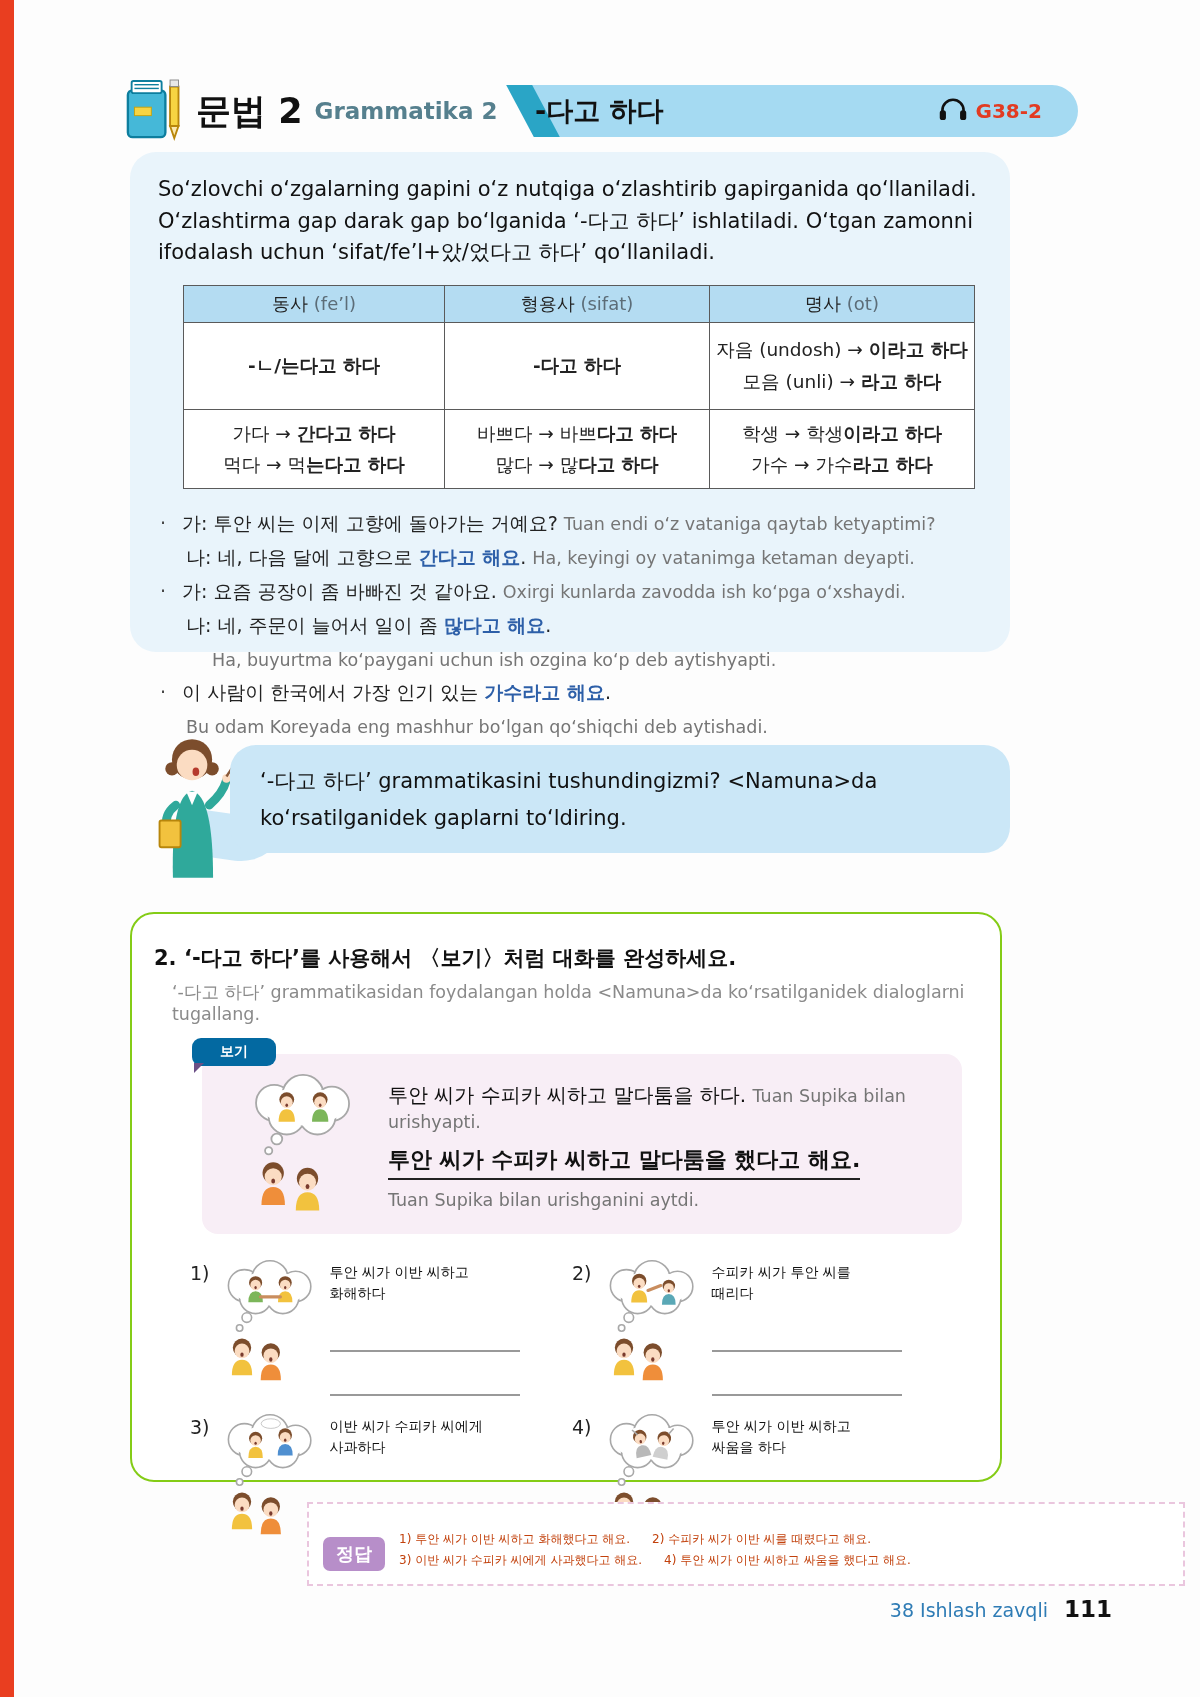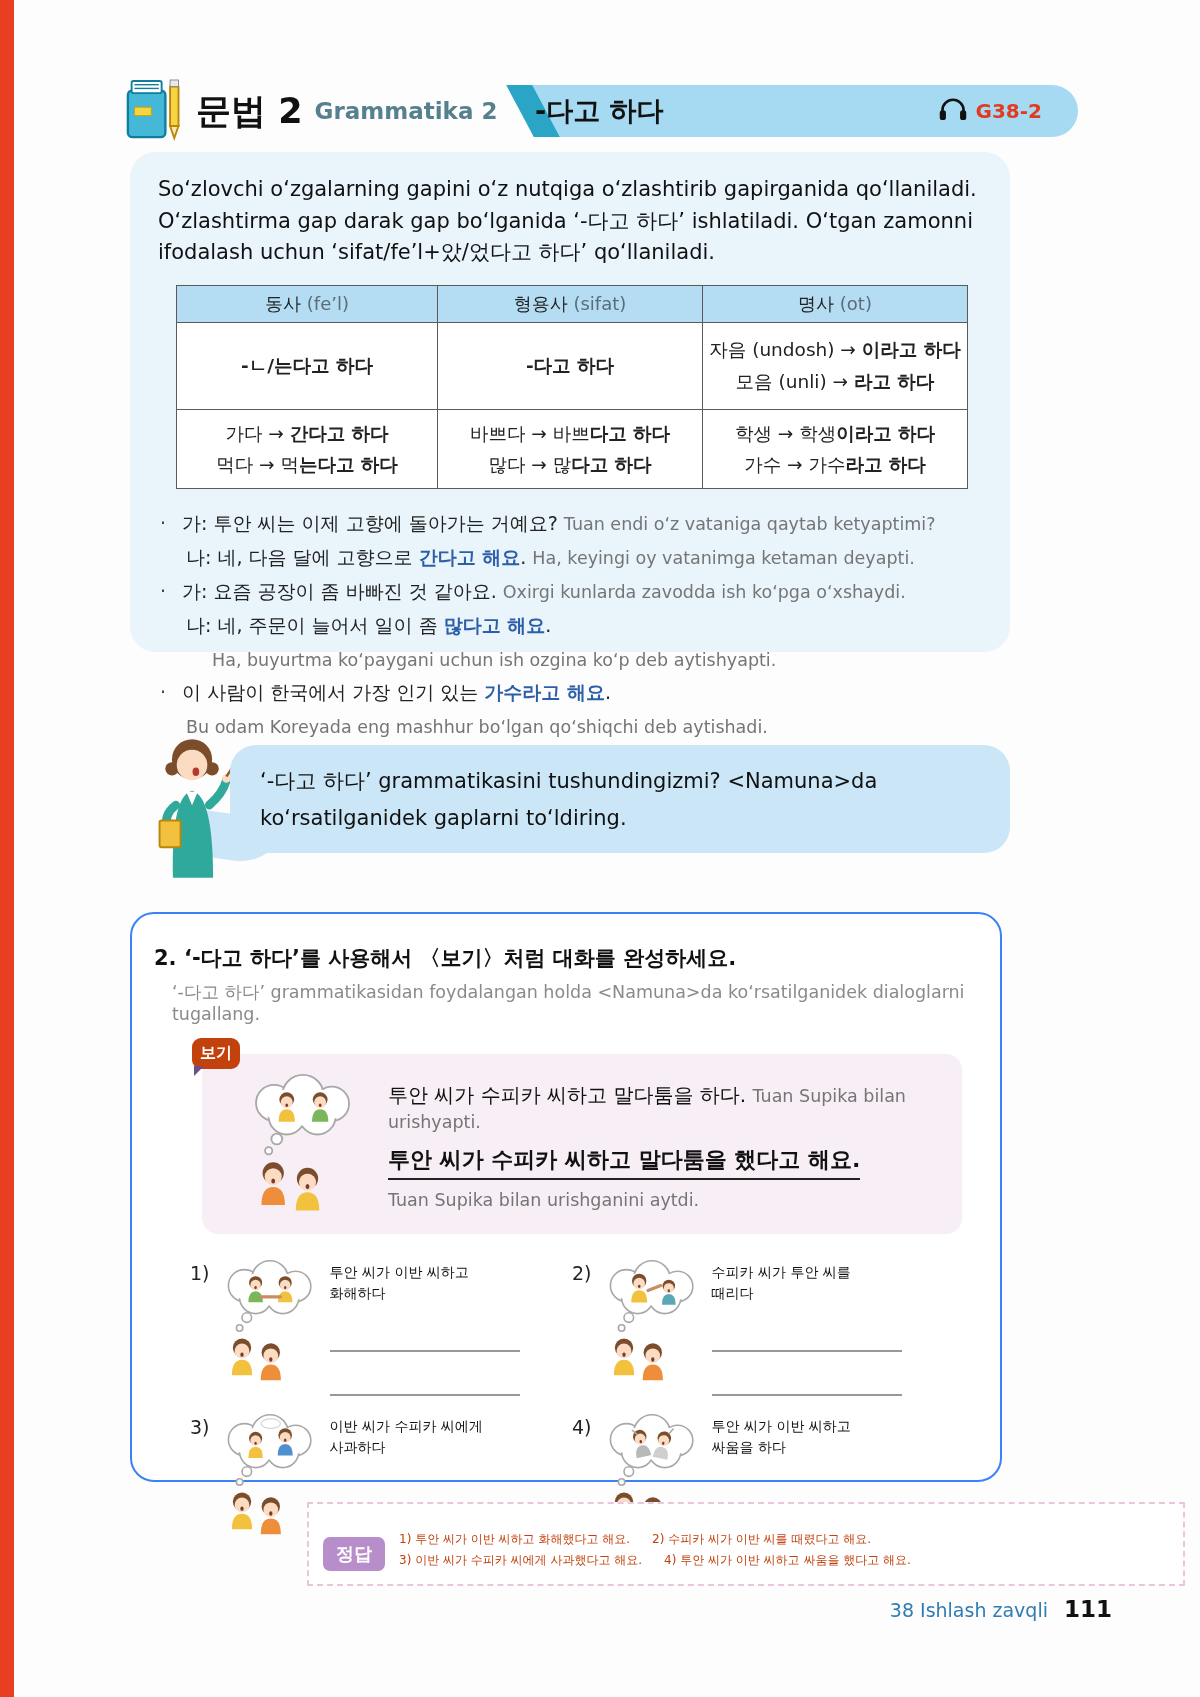--- a/index.html
+++ b/index.html
@@ -20,21 +20,21 @@
   .hdr-sub{font-size:23px;font-weight:bold;color:#56808e;}
   .hdr-gp{position:absolute;left:415px;top:0;height:100%;display:flex;align-items:center;font-size:27px;font-weight:bold;color:#111;}
   .hdr-audio{position:absolute;right:36px;top:0;height:100%;display:flex;align-items:center;gap:8px;cursor:pointer;}
   .hdr-audio-code{font-size:20px;font-weight:bold;color:#e23b22;}
   .book-icon{position:absolute;left:6px;top:-10px;}
 
   
   .intro{position:absolute;left:130px;top:152px;width:880px;height:500px;background:#e9f4fb;border-radius:26px;
     box-sizing:border-box;padding:22px 28px;}
   .intro-par{font-size:21px;line-height:1.5;color:#111;}
-  table.conj{border-collapse:collapse;margin:16px 0 0 18px;width:792px;}
+  table.conj{border-collapse:collapse;margin:16px 0 0 25px;width:792px;}
   table.conj th,table.conj td{border:1px solid #5a5a5a;text-align:center;vertical-align:middle;}
   table.conj th{background:#b4dcf2;font-weight:normal;font-size:18px;height:34px;color:#222;}
   table.conj th .sub{color:#5c6d78;}
   table.conj td{background:#fff;font-size:18.5px;line-height:1.7;padding:8px 4px;color:#222;}
   .td-b{font-weight:bold;}
   .row1 td{height:70px;}
   .row2 td{height:56px;}
 
   .examples{margin:18px 0 0 2px;}
   .ex-line{font-size:19px;line-height:1.78;color:#222;}
@@ -46,28 +46,28 @@
 
   
   .teacher{position:absolute;left:150px;top:736px;}
   .bubble{position:absolute;left:230px;top:745px;width:780px;height:108px;background:#cbe7f7;border-radius:26px;
     box-sizing:border-box;padding:18px 30px;font-size:21px;line-height:1.75;color:#111;}
   .bubble::before{content:"";position:absolute;left:-36px;bottom:-8px;width:90px;height:46px;background:#cbe7f7;
     border-radius:0 0 90px 14px;transform:rotate(8deg);z-index:-1;}
 
   
   .exercise{position:absolute;left:130px;top:912px;width:872px;height:570px;background:#fff;
-    border:2px solid #3b82f6;border-radius:24px;box-sizing:border-box;padding-top:30px;}
+    border:2px solid #84cc16;border-radius:24px;box-sizing:border-box;padding-top:30px;}
   .ex-title{padding-left:22px;font-size:21px;font-weight:bold;color:#111;}
   .ex-sub{padding-left:40px;margin-top:8px;font-size:17.5px;color:#8a8a8a;}
 
   .bogi{position:relative;margin:30px 0 0 70px;width:760px;min-height:158px;background:#f8eef6;border-radius:16px;
     box-sizing:border-box;padding:20px 24px 16px 42px;display:flex;align-items:center;gap:26px;}
-  .bogi-badge{position:absolute;left:-10px;top:-16px;background:#c2410c;color:#fff;font-size:16px;font-weight:bold;
-    padding:5px 8px;border-radius:9px;}
+  .bogi-badge{position:absolute;left:-10px;top:-16px;background:#0369a1;color:#fff;font-size:14px;font-weight:bold;
+    padding:5px 28px;border-radius:9px;}
   .bogi-badge::after{content:"";position:absolute;left:2px;bottom:-7px;border:5px solid transparent;border-top-color:#6b4f86;border-left-color:#6b4f86;}
   .bogi-text{flex:1;}
   .bogi-l1{font-size:20px;color:#111;}
   .bogi-ans{display:inline-block;margin-top:12px;font-size:22px;font-weight:bold;color:#111;border-bottom:2px solid #222;padding-bottom:3px;}
   .bogi-l3{margin-top:10px;}
 
   .items{margin:26px 0 0 58px;display:grid;grid-template-columns:382px 382px;row-gap:18px;}
   .item{display:flex;gap:8px;}
   .item-num{font-size:19px;color:#222;padding-top:2px;}
   .item-right{padding-top:2px;}

